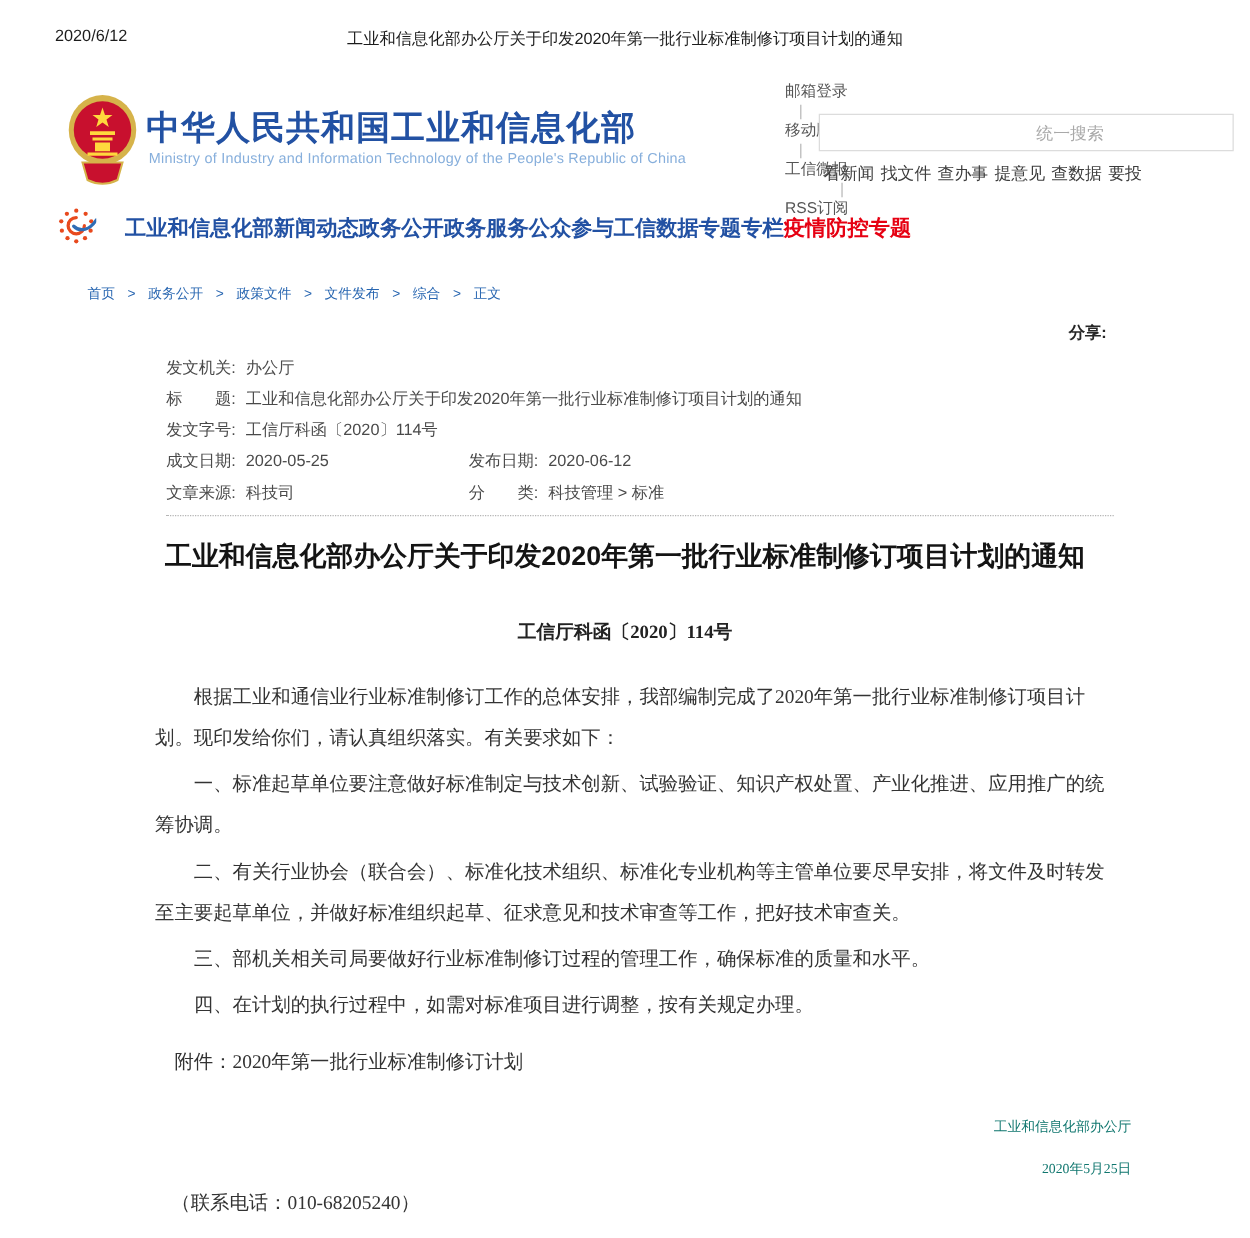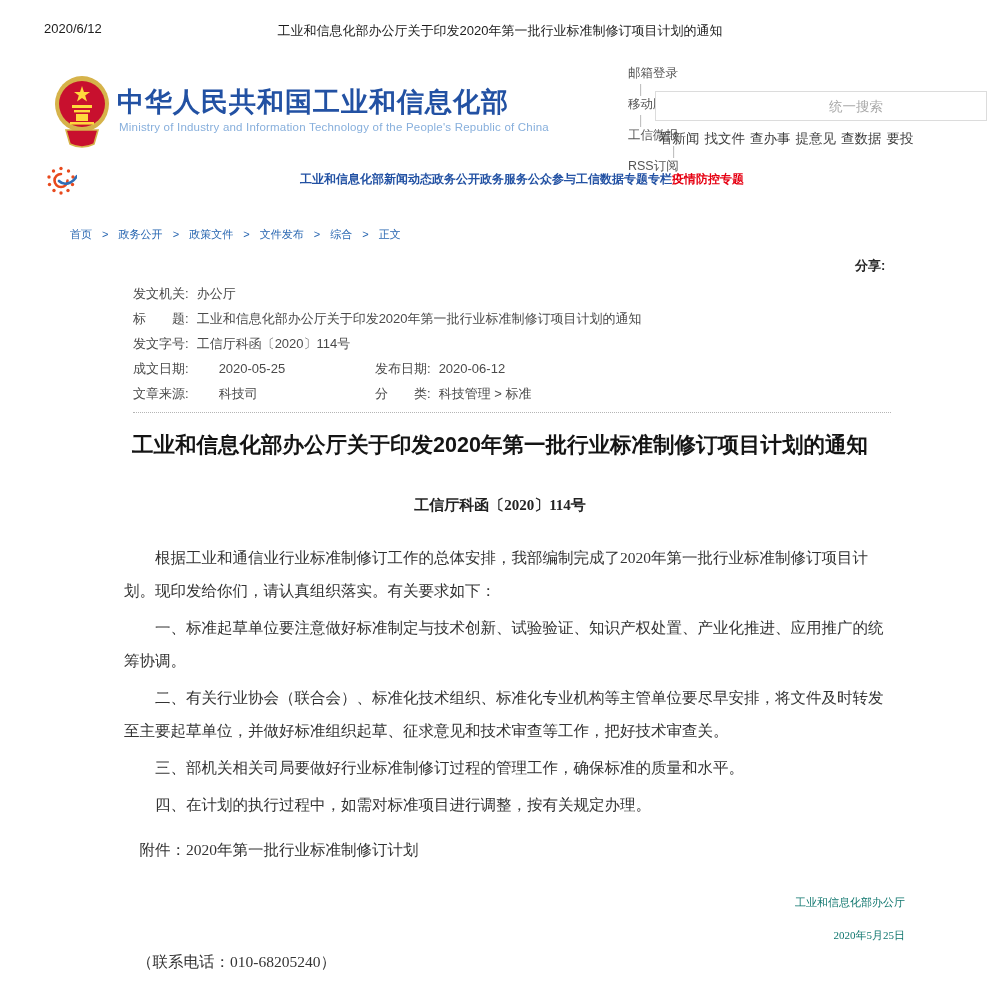--- a/index.html
+++ b/index.html
@@ -25,40 +25,40 @@
   #search-input { left:655px; top:91px; width:332px; height:30px; border:1px solid #dcdcdc;
     font-size:13.5px; text-align:right; padding-right:103px; color:#333; outline:none;
     font-family:"Liberation Sans",sans-serif; }
   #search-input::placeholder { color:#a9a9a9; }
 
   #quick-links { left:659px; top:130px; display:flex; gap:5px; font-size:13.5px; color:#3d3d3d; }
   #quick-links span { cursor:pointer; white-space:nowrap; }
 
   
   #nav-icon { left:45px; top:165px; width:32px; height:32px; }
-  #nav-menu { left:90px; right:46px; top:171px; display:flex; justify-content:center;
-    font-size:12px; font-weight:bold; color:#2251a3; }
+  #nav-menu { left:100px; right:46px; top:171px; display:flex; justify-content:flex-start;
+    font-size:17px; font-weight:bold; color:#2251a3; }
   #nav-menu .nav-item { cursor:pointer; white-space:nowrap; }
   #nav-menu .nav-item.red { color:#e60012; }
 
   
   #breadcrumb { left:70px; top:227px; font-size:11px; color:#2866b1; }
   #breadcrumb .bc { cursor:pointer; }
   #breadcrumb .bc-sep { margin:0 7px; }
 
   #share-label { left:855px; top:257px; font-size:13px; font-weight:600; color:#262626; }
 
   
   #meta { left:133px; top:287px; width:758px; font-size:13px; color:#4a4a4a;
     padding-bottom:7px; border-bottom:1px dotted #b5b5b5; }
   .meta-row { display:flex; margin-bottom:11px; line-height:14px;text-align:right; }
   .meta-row:last-child { margin-bottom:4px; }
   .meta-label { white-space:pre; margin-right:8px; }
   .meta-col { display:flex; }
-  .meta-col.w { width:242px;gap:22px; }
+  .meta-col.w { width:242px; }
 
   
   #article-title { left:50px; top:430px; width:900px; text-align:center; font-size:21.5px;
     font-weight:bold; color:#141414; }
   #doc-number { left:0; top:496px; width:100%; text-align:center; font-size:15px; font-weight:bold;
     color:#222; font-family:"Liberation Serif","DejaVu Serif",serif; }
 
   #article-body { left:124px; top:541px; width:772px;
     font-family:"Liberation Serif","DejaVu Serif",serif; font-size:15.5px; color:#333; line-height:33px; }
   #article-body p { margin:0 0 4px 0; text-indent:2em; }

